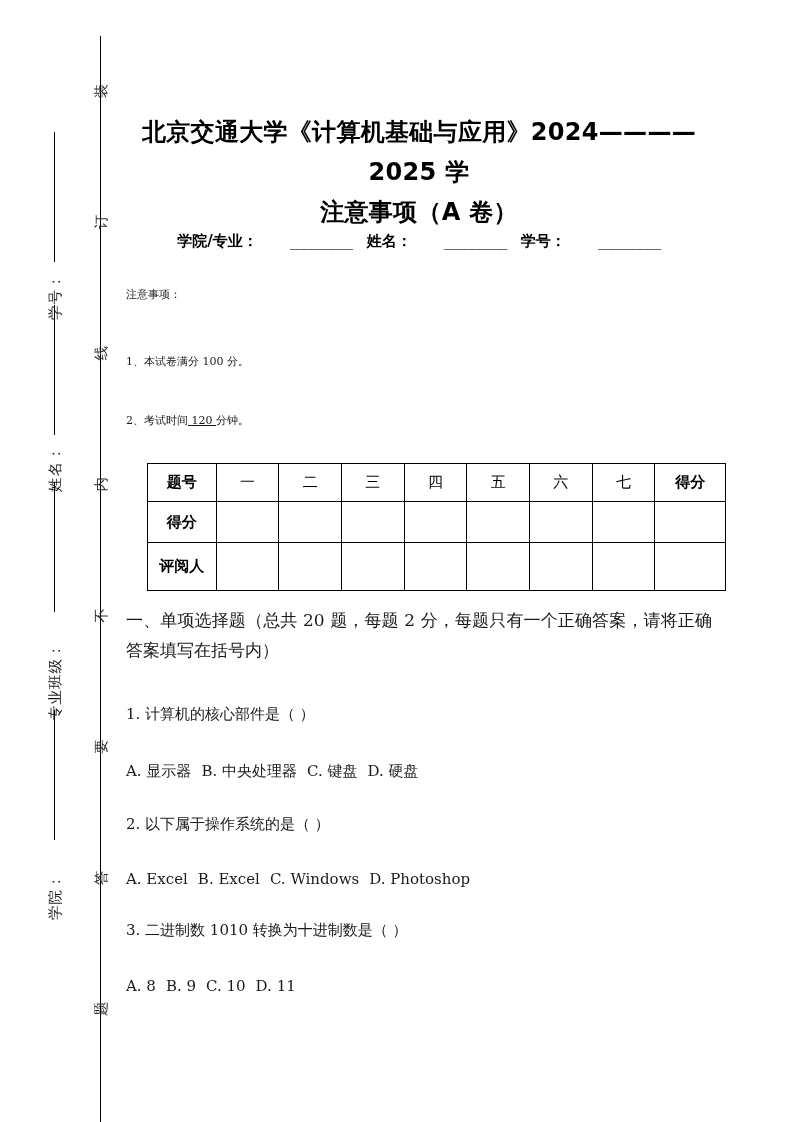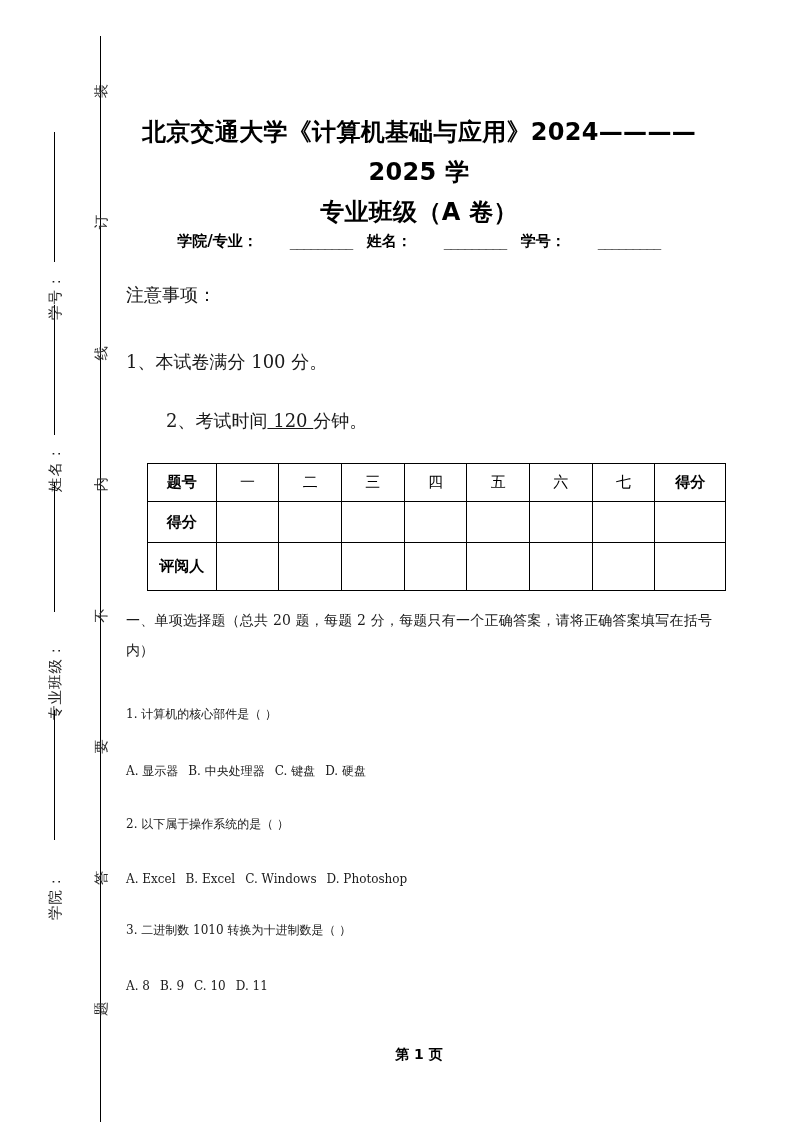--- a/index.html
+++ b/index.html
@@ -104,28 +104,28 @@
     font-family: "DejaVu Serif", "Liberation Serif", serif;
     font-weight: normal;
     letter-spacing: -0.5px;
     margin-left: 32px;
   }
   #student-fields .fieldgap { display: inline-block; width: 14px; }
 
   .note {
     position: absolute;
     left: 0;
-    font-size: 18px;
+    font-size: 11px;
     line-height: 22px;
     color: #1a1a1a;
     white-space: nowrap;
   }
   #note-heading { top: 284px; }
   #note-1 { top: 351px; }
-  #note-2 { top: 410px; margin-left: 40px; }
+  #note-2 { top: 410px; }
   .uline { text-decoration: underline; }
 
   
   #score-table {
     position: absolute;
     left: 21px;
     top: 463px;
     border-collapse: collapse;
     table-layout: fixed;
   }
@@ -147,29 +147,29 @@
   #score-table tr.r-head td { height: 37px; }
   #score-table tr.r-score td { height: 40px; }
   #score-table tr.r-grader td { height: 47px; margin-top: 13px; }
 
   
   #section-heading {
     position: absolute;
     left: 0;
     top: 605px;
     width: 586px;
-    font-size: 14px;
+    font-size: 17px;
     line-height: 30px;
     color: #1a1a1a;
     text-align: justify;
   }
   .q-stem, .q-options {
     position: absolute;
     left: 0;
-    font-size: 12px;
+    font-size: 15px;
     line-height: 22px;
     color: #1a1a1a;
     white-space: nowrap;
   }
   .opt-gap { display: inline-block; width: 10px; }
 
   #q1-stem { top: 703px; }
   #q1-opts { top: 760px; }
   #q2-stem { top: 813px; }
   #q2-opts { top: 868px; }
@@ -209,21 +209,21 @@
     <div class="vfield-rule" style="top:482px; height:130px;"></div>
 
     <div class="vfield" style="left:46px; top:920px;">学院：</div>
     <div class="vfield-rule" style="top:710px; height:130px;"></div>
   </div>
 
   <div id="content">
 
     <div id="exam-title">
       <span>北京交通大学《计算机基础与应用》2024————2025 学</span>
-      <span class="title-line2">专业班级（A 卷）</span>
+      <span class="title-line2">注意事项（A 卷）</span>
     </div>
 
     <div id="student-fields">
       <span>学院/专业：</span><span class="blank">_________</span><span class="fieldgap"></span><span>姓名：</span><span class="blank">_________</span><span class="fieldgap"></span><span>学号：</span><span class="blank">_________</span>
     </div>
 
     <div class="note" id="note-heading">注意事项：</div>
     <div class="note" id="note-1">1、本试卷满分 100 分。</div>
     <div class="note" id="note-2"><span>2、考试时间</span><span class="uline"> 120 </span><span>分钟。</span></div>
 
@@ -269,15 +269,14 @@
 
     <div class="q-stem" id="q1-stem">1. 计算机的核心部件是（  ）</div>
     <div class="q-options" id="q1-opts"><span>A. 显示器</span><span class="opt-gap"></span><span>B. 中央处理器</span><span class="opt-gap"></span><span>C. 键盘</span><span class="opt-gap"></span><span>D. 硬盘</span></div>
 
     <div class="q-stem" id="q2-stem">2. 以下属于操作系统的是（  ）</div>
     <div class="q-options" id="q2-opts"><span>A. Excel</span><span class="opt-gap"></span><span>B. Excel</span><span class="opt-gap"></span><span>C. Windows</span><span class="opt-gap"></span><span>D. Photoshop</span></div>
 
     <div class="q-stem" id="q3-stem">3. 二进制数 1010 转换为十进制数是（  ）</div>
     <div class="q-options" id="q3-opts"><span>A. 8</span><span class="opt-gap"></span><span>B. 9</span><span class="opt-gap"></span><span>C. 10</span><span class="opt-gap"></span><span>D. 11</span></div>
 
-    <div id="page-footer">第 1 页</div>
   </div>
 </div>
 
 </body></html>

